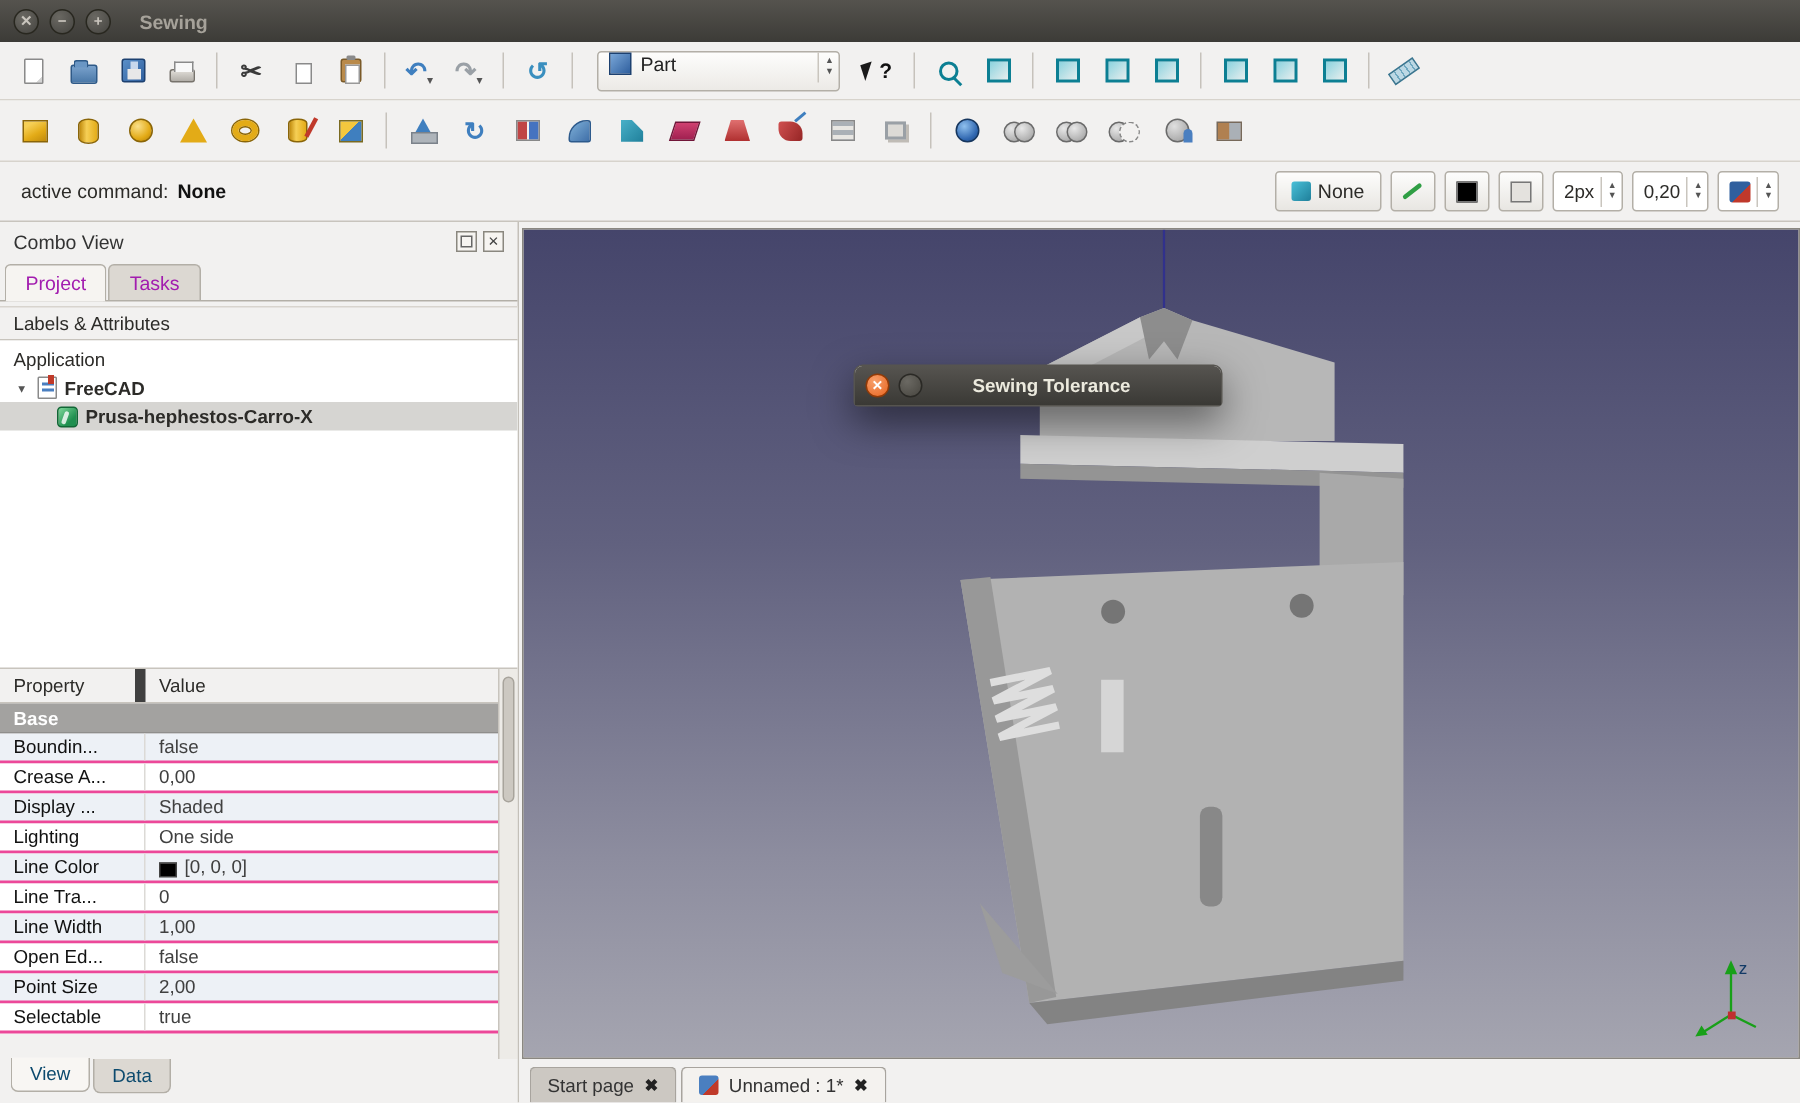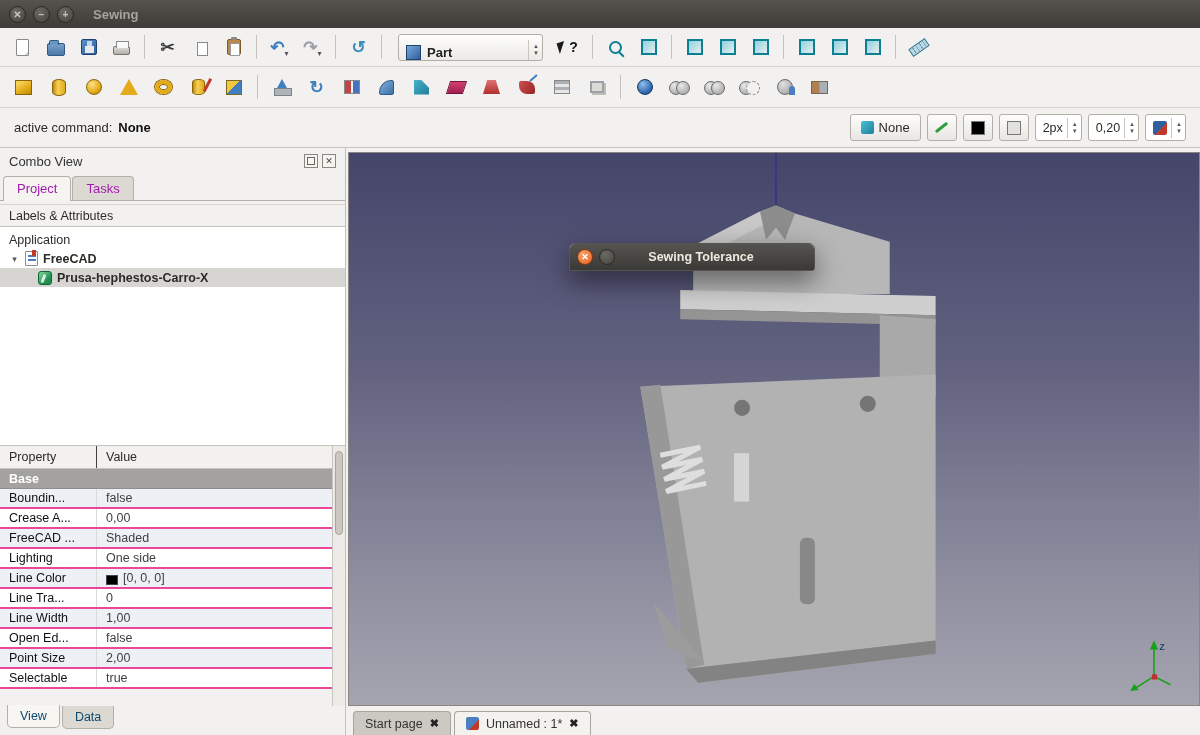--- a/index.html
+++ b/index.html
@@ -71,22 +71,22 @@
     background:radial-gradient(circle at 35% 30%,#e8e8e8,#9a9a9a);border:1px solid #6a6a6a;}
   .sh-union::before,.sh-common::before,.sh-cut2::before{left:0;}
   .sh-union::after,.sh-common::after{right:0;}
   .sh-common{background:radial-gradient(ellipse 4px 6px at center,#4a6a8a 60%,transparent 61%);}
   .sh-cut2::after{right:0;background:#f2f1f0;border:1px dashed #888;}
   .sh-check{width:16px;height:16px;border-radius:50%;background:radial-gradient(circle at 35% 30%,#e0e0e0,#9a9a9a);border:1px solid #6a6a6a;position:relative;}
   .sh-check::after{content:"";position:absolute;right:-3px;bottom:-1px;width:6px;height:9px;background:#4a7fc0;border-radius:3px 3px 0 0;}
   .sh-defeature{width:17px;height:13px;background:linear-gradient(90deg,#b08050 48%,#aab0b6 52%);border:1px solid #77695a;}
 
   
-  .wbcombo{display:flex;align-items:flex-end;gap:6px;background:linear-gradient(#fdfdfc,#eceae6);border:1px solid #b3afa7;
-           border-radius:3px;height:27px;padding:0 3px 0 7px;width:145px;margin:0 10px;font-weight:bold;}
+  .wbcombo{display:flex;align-items:flex-start;gap:6px;background:linear-gradient(#fdfdfc,#eceae6);border:1px solid #b3afa7;
+           border-radius:3px;height:27px;padding:0 3px 0 7px;width:162px;margin:0 10px;}
   .wbicon{width:15px;height:15px;background:linear-gradient(135deg,#7aa7d8,#2f5f9e);border:1px solid #1d4170;}
   .wbtext{flex:1;font-size:13px;color:#222;}
   .spincol{display:flex;flex-direction:column;align-items:center;justify-content:center;font-size:6px;line-height:7px;color:#555;
            border-left:1px solid #c9c5be;padding-left:4px;height:80%;}
 
   
   .cmdrow{height:40px;display:flex;align-items:center;background:#f2f1f0;border-bottom:1px solid #c8c4bd;padding:0 14px;gap:6px;}
   .cmdvalue{font-weight:bold;color:#111;}
   .cmdspacer{flex:1;}
   .btnchrome{display:flex;align-items:center;gap:5px;height:27px;background:linear-gradient(#fdfdfc,#e8e6e2);
@@ -121,21 +121,21 @@
   .indent{width:24px;}
   .docicon{position:relative;width:13px;height:15px;background:#fff;border:1px solid #8a8a8a;border-radius:1px;}
   .docicon::before{content:"";position:absolute;left:2px;top:3px;width:8px;height:2px;background:#4a7fc0;box-shadow:0 4px 0 #4a7fc0;}
   .docicon::after{content:"";position:absolute;right:1px;top:-2px;width:4px;height:6px;background:#c03a2a;}
   .particon{width:14px;height:14px;border-radius:3px;background:linear-gradient(135deg,#7fd89a,#1f8f4f 70%);border:1px solid #116635;position:relative;}
   .particon::after{content:"";position:absolute;left:3px;top:2px;width:3px;height:9px;background:rgba(255,255,255,.8);transform:rotate(20deg);border-radius:2px;}
 
   .propwrap{flex:1;display:flex;min-height:0;}
   .propmain{flex:1;display:flex;flex-direction:column;min-width:0;}
   .prophdr{display:flex;height:23px;border-bottom:1px solid #c8c4bd;background:#f2f1f0;font-size:12.5px;align-items:center;flex:none;}
-  .prophdr .ph1{width:97px;padding-left:9px;border-right:1px solid #404040;height:100%;line-height:22px;}
+  .prophdr .ph1{width:97px;padding-left:9px;border-right:7px solid #404040;height:100%;line-height:22px;}
   .prophdr .ph2{padding-left:9px;}
   .grouprow{height:20px;background:#a3a2a0;color:#fff;font-weight:bold;font-size:12.5px;display:flex;align-items:center;padding-left:9px;border-bottom:1px solid #8f8e8c;flex:none;}
   .prow{display:flex;height:20px;align-items:center;font-size:12.5px;border-bottom:2px solid #ec4899;background:#fff;flex:none;}
   .prow.alt{background:#edf1f6;}
   .prow .pc1{width:97px;padding-left:9px;border-right:1px solid #dcdad6;overflow:hidden;white-space:nowrap;height:100%;line-height:19px;color:#111;}
   .prow .pc2{flex:1;padding-left:9px;display:flex;align-items:flex-end;gap:5px;overflow:hidden;white-space:nowrap;color:#404040;}
   .swatch{width:12px;height:10px;border:1px solid #444;display:inline-block;flex:none;}
   .pscroll{width:13px;background:#edebe7;border-left:1px solid #c8c4bd;position:relative;flex:none;}
   .pthumb{position:absolute;left:2px;right:2px;top:5px;height:84px;background:#ccc8c1;border:1px solid #a8a49c;border-radius:6px;}
   .side-tabs{height:29px;display:flex;align-items:flex-start;padding-left:7px;gap:2px;background:#f2f1f0;}
@@ -424,21 +424,21 @@
                 <span>false</span>
               </div>
             </div>
             <div class="prow">
               <div class="pc1">Crease A...</div>
               <div class="pc2">
                 <span>0,00</span>
               </div>
             </div>
             <div class="prow alt">
-              <div class="pc1">FreeCAD ...</div>
+              <div class="pc1">Display ...</div>
               <div class="pc2">
                 <span>Shaded</span>
               </div>
             </div>
             <div class="prow">
               <div class="pc1">Lighting</div>
               <div class="pc2">
                 <span>One side</span>
               </div>
             </div>

